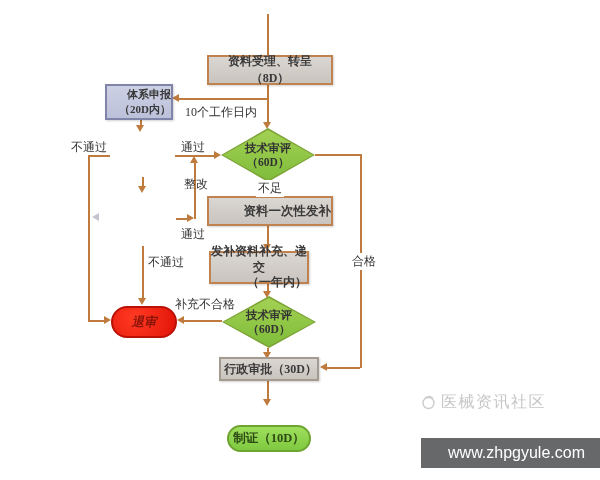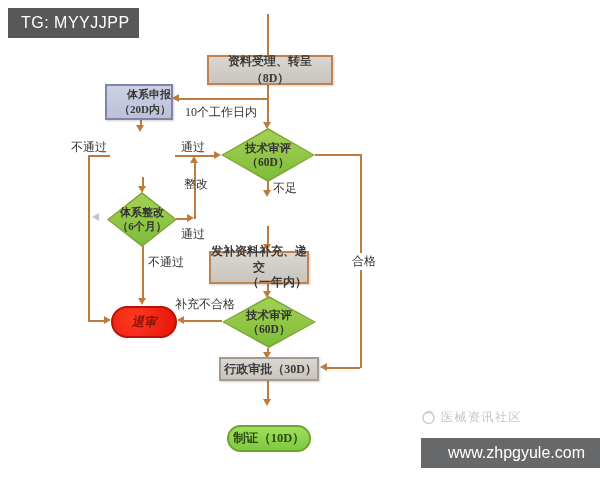--- a/index.html
+++ b/index.html
@@ -42,22 +42,22 @@
   
   .lbl{position:absolute;font-weight:normal;color:#333;font-size:12px;white-space:nowrap;}
   .lbl.onLine{background:#fff;padding:0 2px;}
   
   .banner{position:absolute;background:#58585a;color:#fff;
           font-family:"Liberation Sans","DejaVu Sans",sans-serif;}
   #tg-banner{left:8px;top:8px;width:131px;height:30px;line-height:30px;padding-left:13px;
              font-size:16px;letter-spacing:.5px;box-sizing:border-box;}
   #url-banner{left:421px;top:438px;width:191px;height:30px;line-height:30px;text-align:center;
               font-size:16px;background:#67686a;}
-  #watermark{position:absolute;left:420px;top:409px;display:flex;align-items:center;gap:4px;
-             color:#c6c6c6;font-size:12px;letter-spacing:1.5px;
+  #watermark{position:absolute;left:420px;top:392px;display:flex;align-items:center;gap:4px;
+             color:#c6c6c6;font-size:16px;letter-spacing:1.5px;
              font-family:"Liberation Sans","DejaVu Sans",sans-serif;}
 </style>
 </head>
 <body>
 
 <div id="stage">
 
   <div class="vline" style="left:267px;top:14px;height:41px;"></div>
 
   <div class="vline" style="left:267px;top:85px;height:39px;"></div>
@@ -125,29 +125,24 @@
 
   <div class="diamond" style="left:221px;top:128px;width:94px;height:54px;">
     <div class="d-outer"></div>
     <div class="d-inner"></div>
     <div class="d-text" style="font-size:11.5px;line-height:1.25;">
       <span>技术审评</span>
       <span>（60D）</span>
     </div>
   </div>
 
-  <div class="diamond" style="left:107px;top:192px;width:70px;height:55px;">
-    <div class="d-outer"></div>
-    <div class="d-inner"></div>
-    <div class="d-text" style="font-size:11px;line-height:1.25;">
-      <span>体系整改</span>
-      <span>（6个月）</span>
-    </div>
+
+  <div class="pbox" style="left:207px;top:196px;width:126px;height:30px;font-size:12.5px;">
+    <span>资料一次性发补</span>
   </div>
-
 
   <div class="pbox" style="left:209px;top:251px;width:100px;height:33px;font-size:12px;line-height:1.3;">
     <span>发补资料补充、递交</span>
     <span>（一年内）</span>
   </div>
 
   <div class="diamond" style="left:222px;top:296px;width:94px;height:52px;">
     <div class="d-outer"></div>
     <div class="d-inner"></div>
     <div class="d-text" style="font-size:11.5px;line-height:1.25;">
@@ -167,27 +162,24 @@
   <div class="stadium green" style="left:227px;top:406px;width:84px;height:27px;font-size:12.5px;">
     <span>制证（10D）</span>
   </div>
 
   <span class="lbl" style="left:185px;top:104px;">10个工作日内</span>
   <span class="lbl" style="left:71px;top:139px;">不通过</span>
   <span class="lbl" style="left:181px;top:139px;">通过</span>
   <span class="lbl" style="left:152px;top:176px;margin-left:32px;">整改</span>
   <span class="lbl" style="left:181px;top:226px;">通过</span>
   <span class="lbl" style="left:148px;top:254px;">不通过</span>
-  <span class="lbl onLine" style="left:271px;top:180px;">不足</span>
+  <span class="lbl onLine" style="left:256px;top:180px;">不足</span>
   <span class="lbl onLine" style="left:350px;top:253px;">合格</span>
   <span class="lbl" style="left:175px;top:296px;">补充不合格</span>
 
-  <div class="banner" id="tg-banner">
-    <span>TG: MYYJJPP</span>
-  </div>
 
   <div id="watermark">
     <svg width="17" height="17" viewBox="0 0 17 17">
       <circle cx="8.5" cy="9" r="5.5" fill="none" stroke="#cccccc" stroke-width="1.4"></circle>
       <path d="M5 4 Q9 1 13 4" fill="none" stroke="#cccccc" stroke-width="1.4"></path>
     </svg>
     <span>医械资讯社区</span>
   </div>
 
   <div class="banner" id="url-banner">

